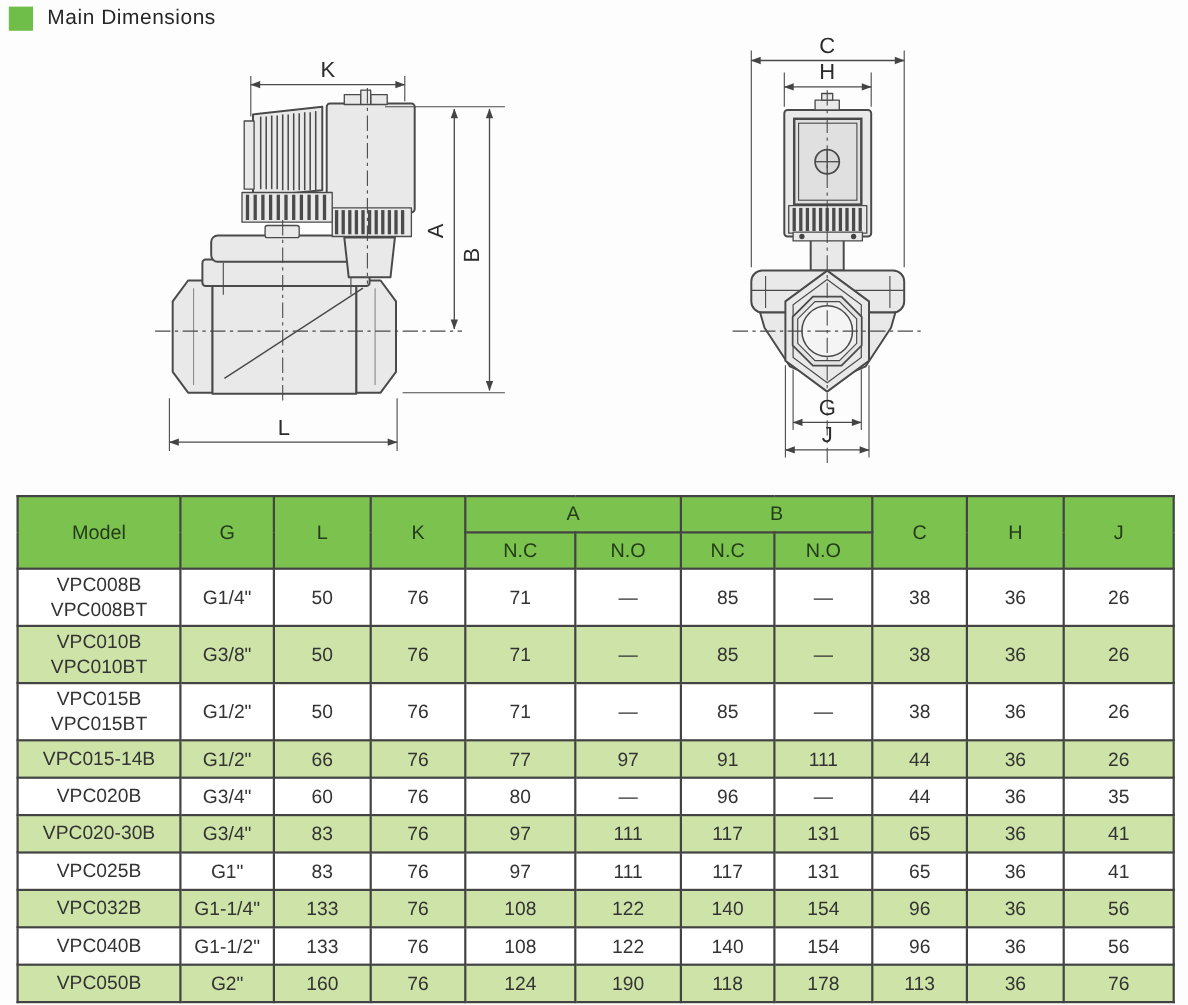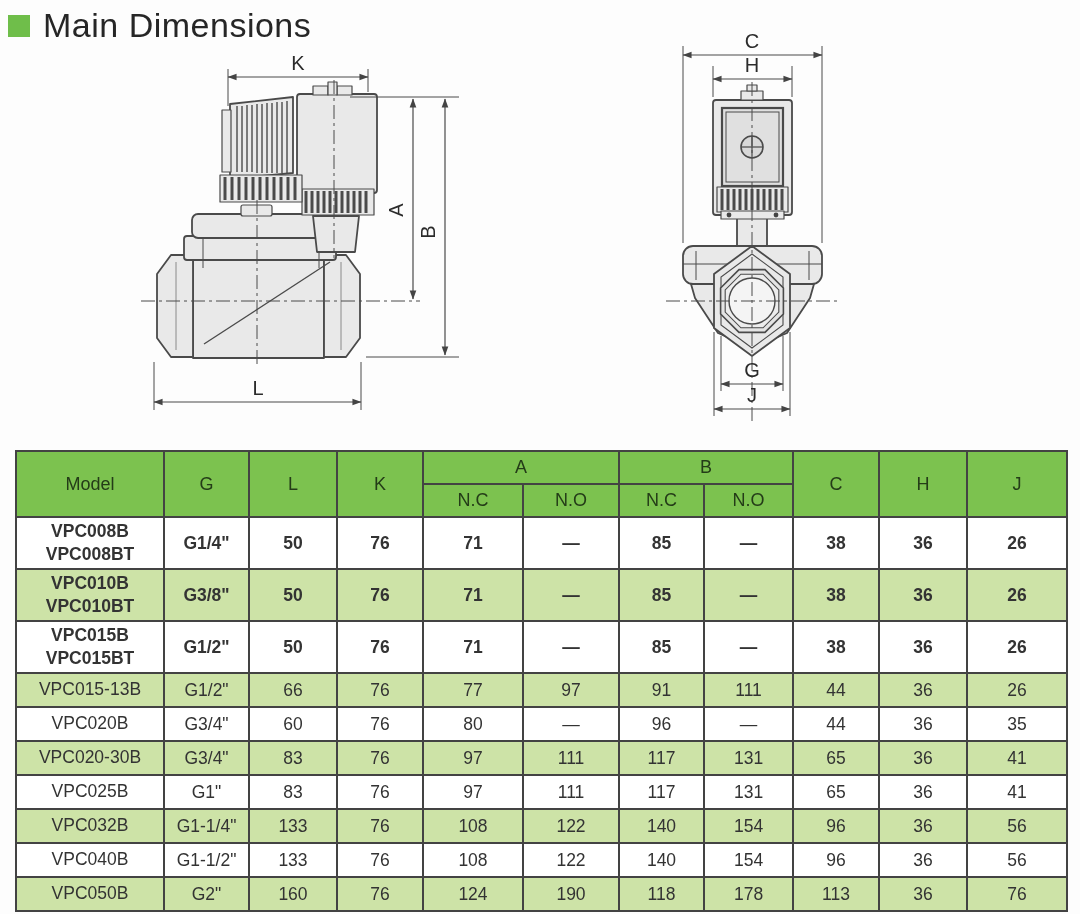--- a/index.html
+++ b/index.html
@@ -1,39 +1,39 @@
 <!DOCTYPE html>
 <html><head>
 <meta charset="utf-8">
 <style>
   html,body{margin:0;padding:0;background:#ffffff;}
   body{width:1080px;height:914px;font-family:"Liberation Sans",sans-serif;position:relative;overflow:hidden;}
   .page{position:absolute;inset:0;background:#fdfdfd;}
 
   .title-row{position:absolute;left:8px;top:6px;display:flex;align-items:center;gap:13px;}
   .bullet{width:22px;height:22px;background:#6fbe4a;}
-  .title{font-size:34px;color:#262626;letter-spacing:.5px;}
+  .title{font-size:19px;color:#262626;letter-spacing:.5px;}
 
   svg.drawings{position:absolute;left:0;top:0;}
   .part{fill:#e9e9e9;stroke:#4a4a4a;stroke-width:1.8;stroke-linejoin:round;}
   .thinpart{fill:#e9e9e9;stroke:#4a4a4a;stroke-width:1.2;stroke-linejoin:round;}
   .dim{stroke:#4a4a4a;stroke-width:1.2;fill:none;}
   .ext{stroke:#4a4a4a;stroke-width:1;fill:none;}
   .cl{stroke:#4a4a4a;stroke-width:1;fill:none;stroke-dasharray:14 4 3 4;}
   .tooth{stroke:#4a4a4a;stroke-width:3;}
   .dimtext{font-size:20px;fill:#2b2b2b;}
   .edge{stroke:#8a8a8a;stroke-width:1;fill:none;}
 
   table.dims{position:absolute;left:15px;top:450px;width:1051px;border-collapse:collapse;table-layout:fixed;padding-left:42px;}
   table.dims th,table.dims td{border:2px solid #434343;text-align:center;vertical-align:middle;padding:0;}
   table.dims thead th{background:#7cc24f;font-weight:normal;font-size:18px;color:#243c18;}
   table.dims thead tr{height:33px;}
   table.dims tbody td{font-size:17.5px;color:#333;background:#ffffff;}
   table.dims tbody tr.shaded td{background:#cde3a7;}
-  table.dims tbody tr.tall{height:52px;font-weight:bold;}
+  table.dims tbody tr.tall{height:52px;}
   table.dims tbody tr.short{height:34px;}
   td.model{white-space:pre-line;line-height:1.32;}
 </style>
 </head>
 <body>
 
 <div class="page">
 
   <div class="title-row">
     <span class="bullet"></span>
@@ -270,21 +270,21 @@
           <td>76</td>
           <td>71</td>
           <td>—</td>
           <td>85</td>
           <td>—</td>
           <td>38</td>
           <td>36</td>
           <td>26</td>
         </tr>
         <tr class="shaded short">
-          <td class="model">VPC015-13B</td>
+          <td class="model">VPC015-14B</td>
           <td>G1/2"</td>
           <td>66</td>
           <td>76</td>
           <td>77</td>
           <td>97</td>
           <td>91</td>
           <td>111</td>
           <td>44</td>
           <td>36</td>
           <td>26</td>

